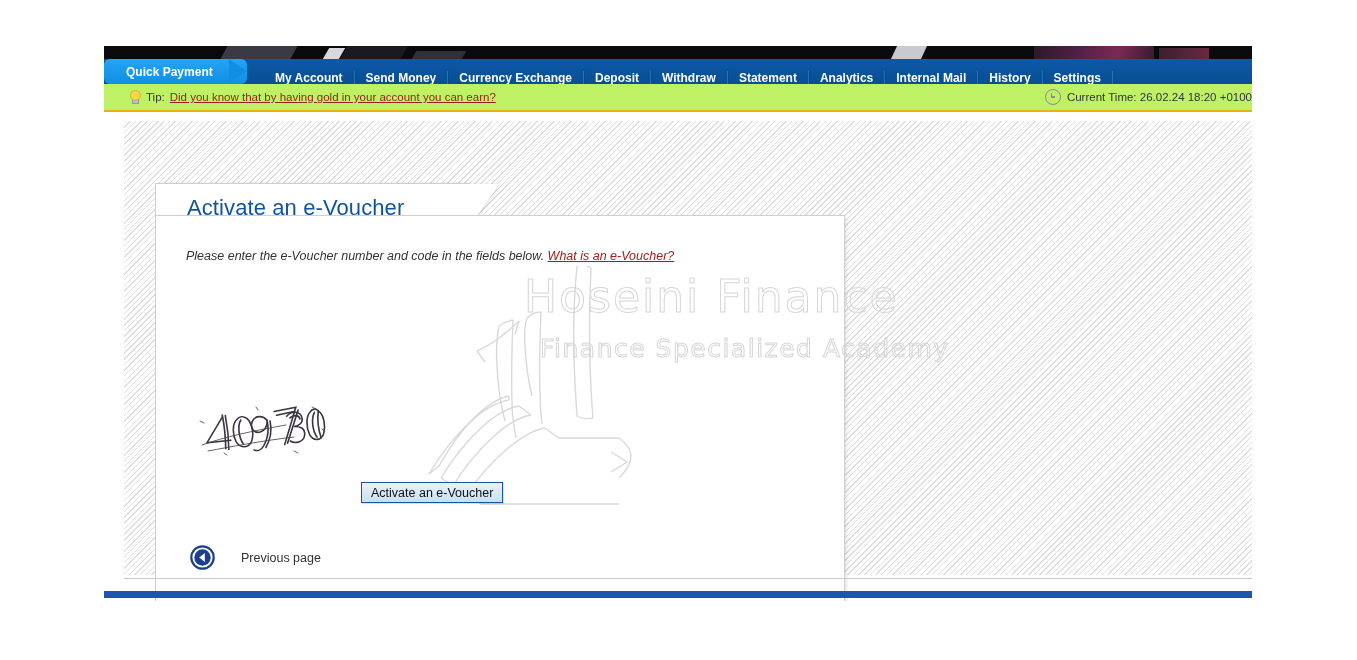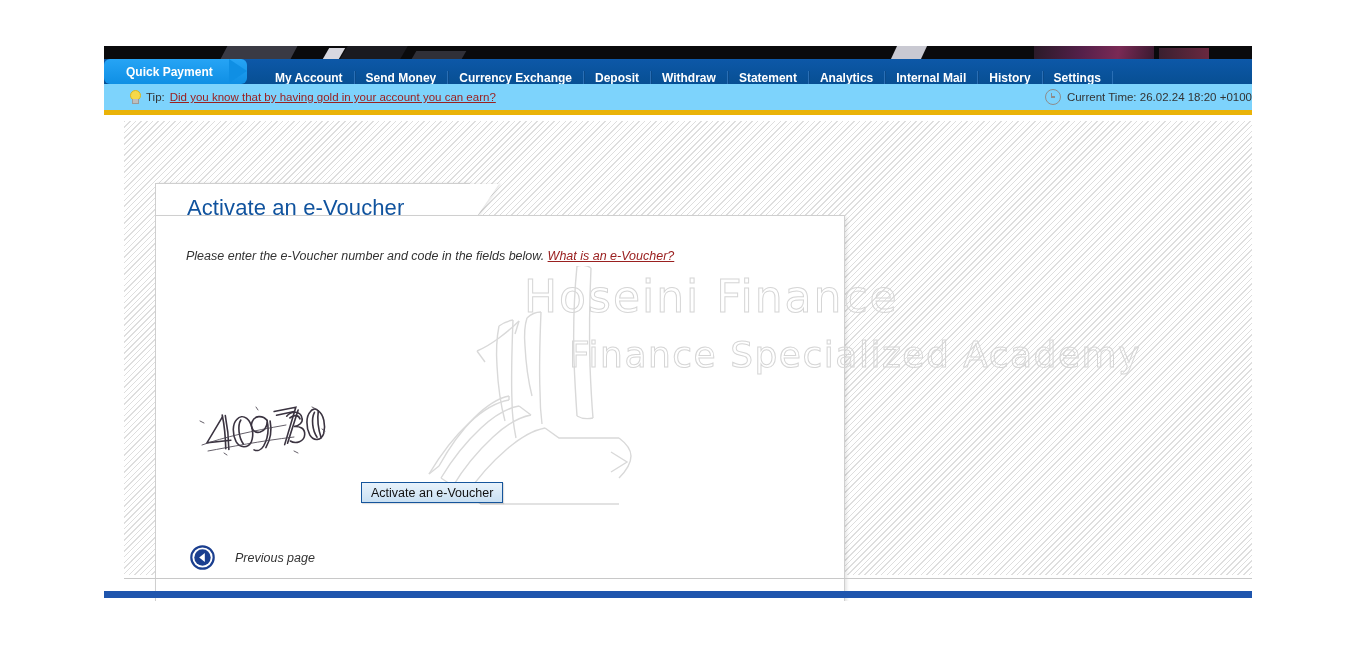--- a/index.html
+++ b/index.html
@@ -108,22 +108,22 @@
     box-shadow: inset 1px 0 0 #0a4a8a;
   }
   .nav-item:first-child { box-shadow: none; }
 
   
   .tipbar {
     position: absolute;
     left: 0; top: 38px;
     width: 1148px;
     height: 26px;
-    background: #7dd3fc;
-    border-bottom: 5px solid #eab308;
+    background: #bef264;
+    border-bottom: 2px solid #eab308;
   }
   .tip-left {
     position: absolute;
     left: 24px; top: 0;
     height: 26px;
     display: flex;
     align-items: center;
     gap: 5px;
     font-size: 11.5px;
     color: #333333;
@@ -230,21 +230,21 @@
     user-select: none;
   }
   .wm-line1, .wm-line2 {
     font-family: "DejaVu Sans", sans-serif;
     color: transparent;
     -webkit-text-stroke: 1px #d6d6d6;
     white-space: nowrap;
     font-weight: 500;
   }
   .wm-line1 { font-size: 44px; letter-spacing: 2px; }
-  .wm-line2 { font-size: 36px; letter-spacing: 1.5px; margin-top: 12px; margin-left: 45px; }
+  .wm-line2 { font-size: 25px; letter-spacing: 1.5px; margin-top: 12px; margin-left: 16px; }
   
   .capart {
     position: absolute;
     left: 255px; top: 145px;
     width: 260px; height: 240px;
     z-index: 3;
     pointer-events: none;
   }
   
   .intro {
@@ -323,24 +323,23 @@
     z-index: 6;
     box-shadow: 1px 1px 1px rgba(0,0,0,0.12);
     white-space: nowrap;
   }
   
   .prev-wrap {
     position: absolute;
     left: 66px; top: 424px;
     display: flex;
     align-items: center;
-    gap: 20px;
+    gap: 26px;
     z-index: 6;
     cursor: pointer;
-    font-style: italic;
   }
   .prev-icon { width: 25px; height: 25px; flex: none; }
   .prev-text { font-size: 12.5px; color: #333333; white-space: nowrap; }
 
   
   .bottom-rule {
     position: absolute;
     left: 20px; top: 532px;
     width: 1128px;
     height: 1px;

